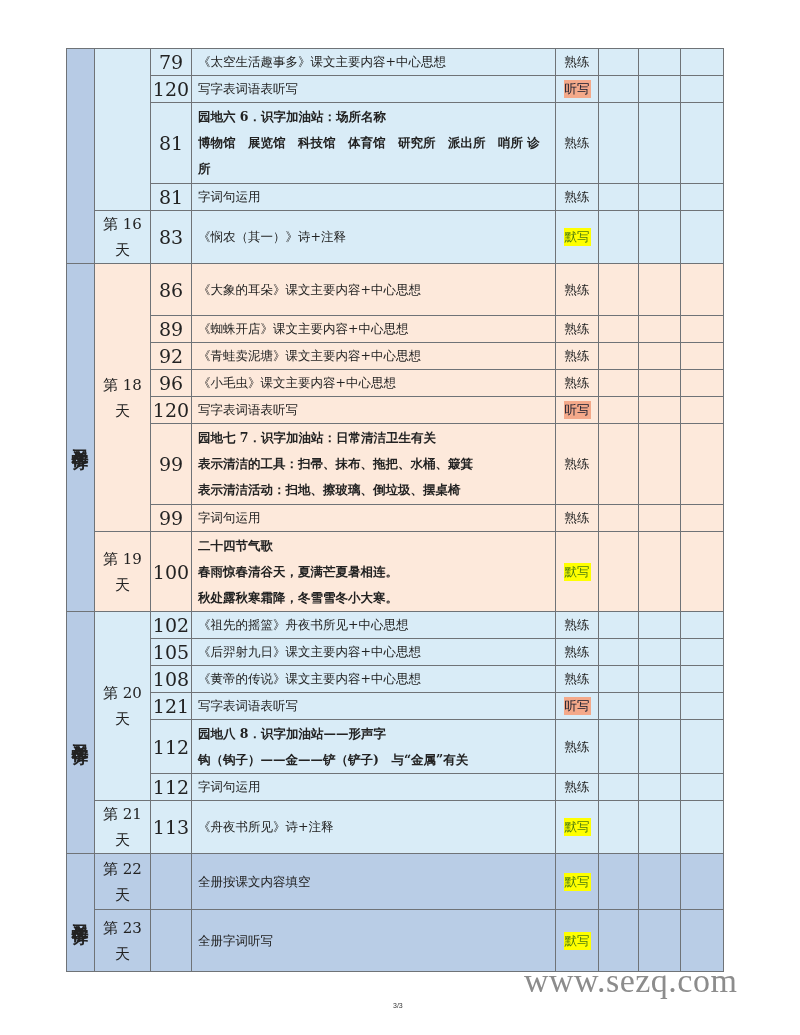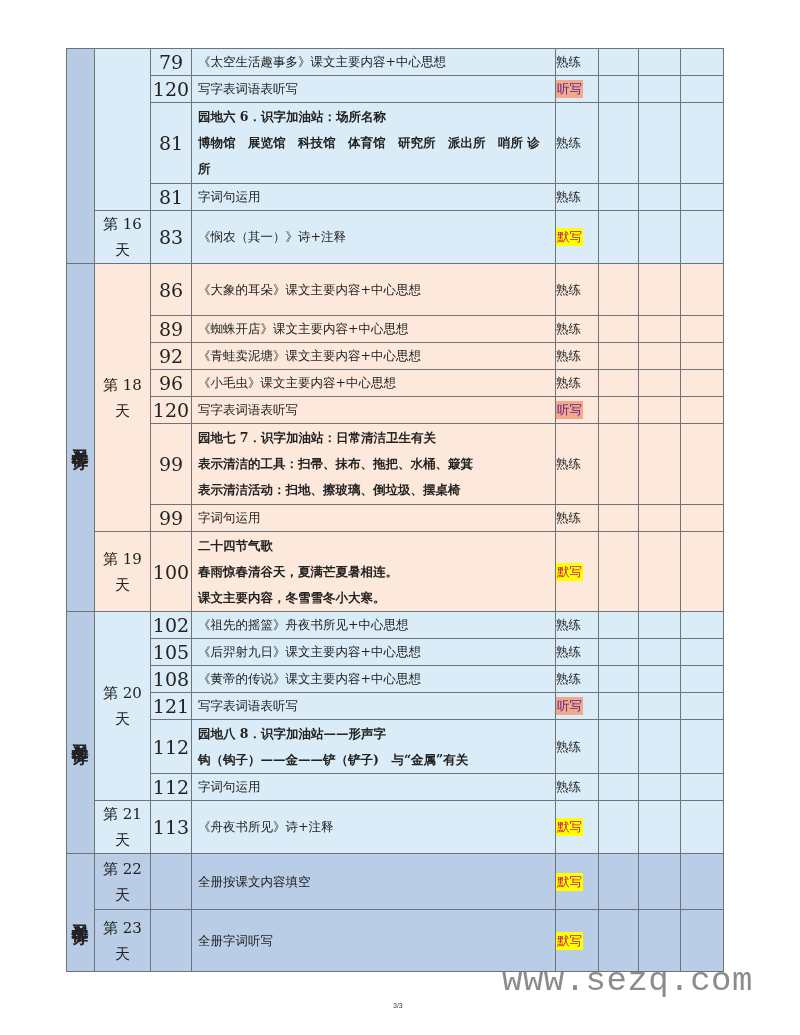--- a/index.html
+++ b/index.html
@@ -3,33 +3,33 @@
 <meta charset="utf-8">
 <style>
   html, body { margin: 0; padding: 0; background: #ffffff; }
   body { width: 800px; height: 1035px; position: relative; overflow: hidden;
          font-family: "DejaVu Serif", "Liberation Serif", serif; color: #222; }
   .tbl { position: absolute; left: 66px; top: 48px; width: 657px; border-collapse: collapse; table-layout: fixed; }
   .tbl td { border: 1px solid #6f7377; padding: 0 6px; font-size: 12.5px; vertical-align: middle; line-height: 26px; }
   .tbl td.group { padding: 0; }
   .tbl td.day { text-align: center; font-size: 15px; padding: 0; }
   .tbl td.page { text-align: center; font-size: 19px; padding: 0; }
-  .tbl td.req { text-align: left; padding: 0; }
+  .tbl td.req { text-align: center; padding: 0; }
   .tbl td.blank { padding: 0; }
   .sec-blue td { background: #d9ecf7; }
   .sec-peach td { background: #fde9db; }
   .sec-dark td { background: #b9cde6; margin-top: 24px; }
   td.group { background: #b7cbe5 !important; }
   .vlabel { writing-mode: vertical-rl; text-orientation: upright; font-family: "DejaVu Sans", "Liberation Sans", sans-serif;
             font-weight: bold; font-size: 17px; letter-spacing: 1px; margin: 0 auto; line-height: 20px; }
   .badge { display: inline-block; padding: 0 1px; line-height: 18px; font-size: 12.5px; }
-  .badge-tingxie { background: #f4a98a; color: #4c1d95; }
-  .badge-moxie { background: #ffff00; color: #be185d; }
+  .badge-tingxie { background: #f4a98a; color: #0f172a; }
+  .badge-moxie { background: #ffff00; color: #4d7c0f; }
   .line { display: block; font-weight: bold; }
-  .watermark { position: absolute; left: 502px; top: 962px; font-family: Liberation Mono, monospace;
+  .watermark { position: absolute; left: 524px; top: 962px; font-family: Liberation Serif, serif;
                font-size: 34px; color: #8c8c8c; letter-spacing: 0.5px; }
   .pagenum { position: absolute; left: 393px; top: 1002px; font-family: "Liberation Sans", sans-serif; font-size: 7px; color: #333; }
 </style>
 </head>
 <body>
 
 <table class="tbl">
   <colgroup>
     <col style="width:28px">
       <col style="width:56px">
@@ -155,21 +155,21 @@
       <td class="blank"></td>
       <td class="blank"></td>
       <td class="blank"></td>
     </tr>
     <tr style="height:80px">
       <td class="day">第 19 天</td>
       <td class="page">100</td>
       <td>
         <span class="line">二十四节气歌</span>
         <span class="line">春雨惊春清谷天，夏满芒夏暑相连。</span>
-        <span class="line">课文主要内容，冬雪雪冬小大寒。</span>
+        <span class="line">秋处露秋寒霜降，冬雪雪冬小大寒。</span>
       </td>
       <td class="req"><span class="badge badge-moxie">默写</span></td>
       <td class="blank"></td>
       <td class="blank"></td>
       <td class="blank"></td>
     </tr>
   </tbody>
 
   <tbody class="sec-blue">
     <tr style="height:27px">

